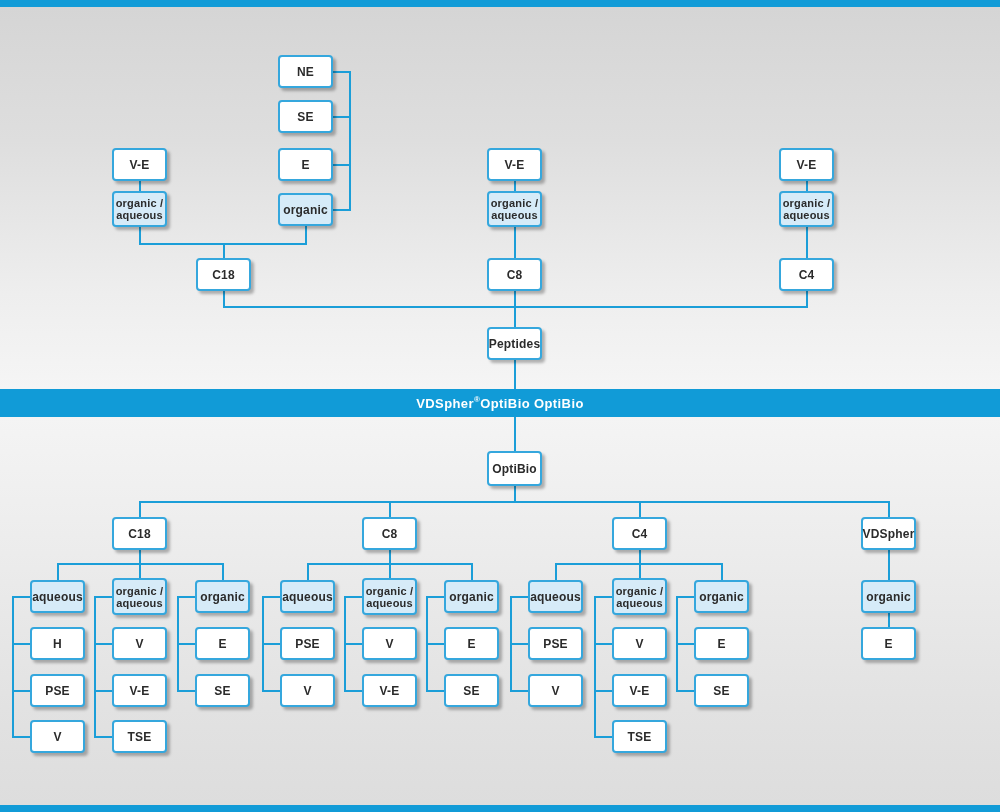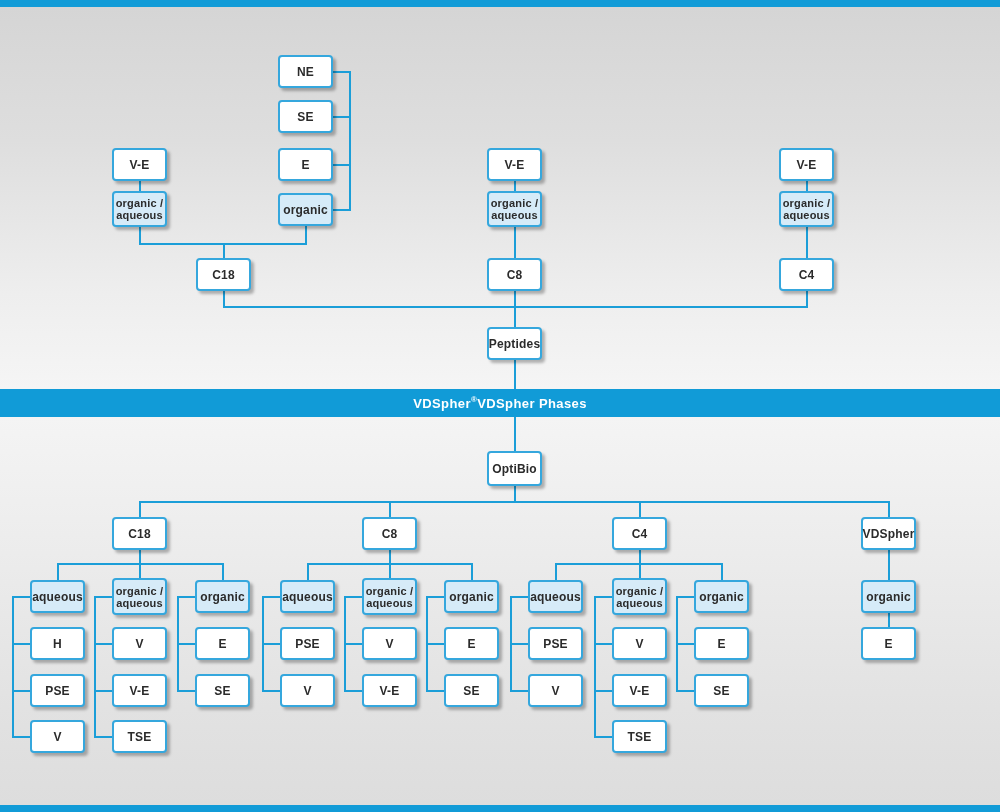--- a/index.html
+++ b/index.html
@@ -45,21 +45,21 @@
 
 <div id="page">
   <div class="section-top"></div>
   <div class="section-bottom"></div>
   <div class="topbar"></div>
   <div class="bottombar"></div>
 
   <div class="banner">
     <span>VDSpher</span>
       <span class="reg">®</span>
-      <span> VDSpher Phases</span>
+      <span> OptiBio OptiBio</span>
   </div>
 
   <div id="stage">
       <div class="line" style="left: 332px; top: 70.5px; width: 19px; height: 2px;"></div>
       <div class="line" style="left: 332px; top: 115.5px; width: 19px; height: 2px;"></div>
       <div class="line" style="left: 332px; top: 163.5px; width: 19px; height: 2px;"></div>
       <div class="line" style="left: 332px; top: 208.5px; width: 19px; height: 2px;"></div>
       <div class="line" style="left: 349px; top: 70.5px; width: 2px; height: 140px;"></div>
       <div class="line" style="left: 138.5px; top: 180px; width: 2px; height: 12px;"></div>
       <div class="line" style="left: 138.5px; top: 226px; width: 2px; height: 19px;"></div>

